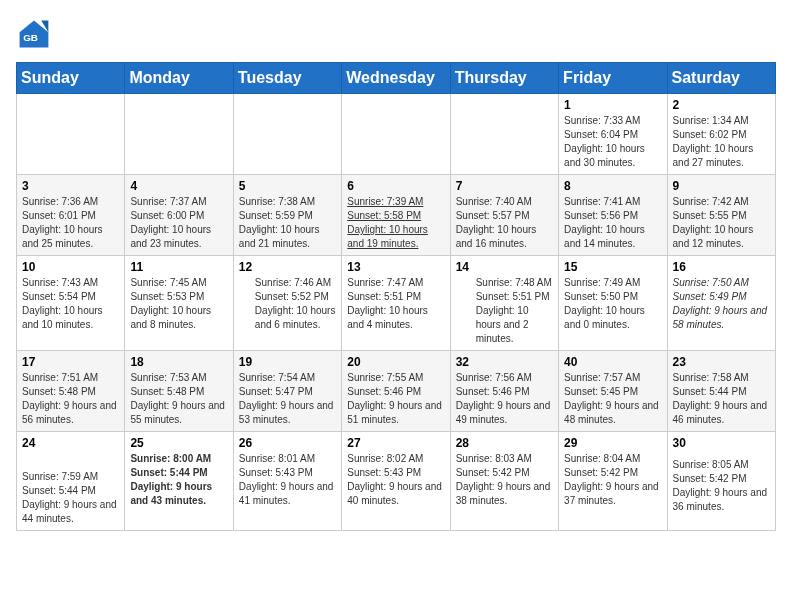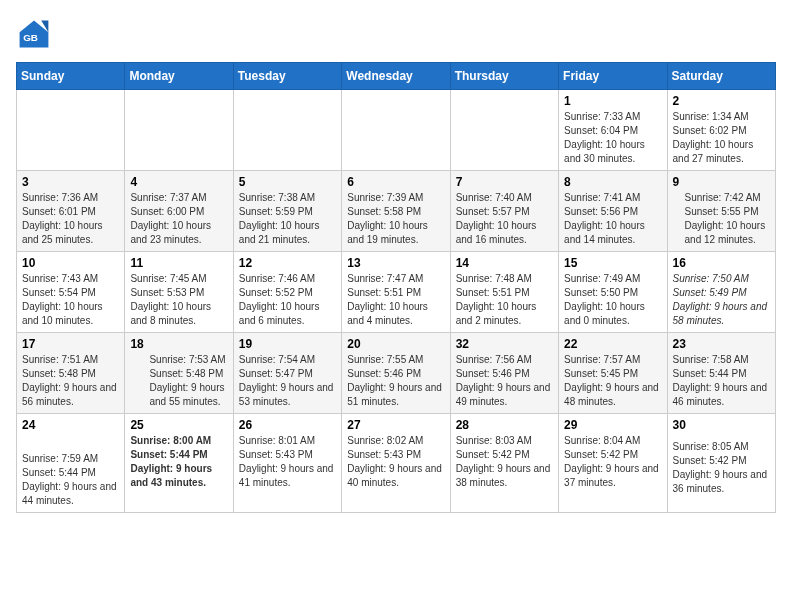--- a/index.html
+++ b/index.html
@@ -47,21 +47,21 @@
     .calendar-table {
       width: 100%;
       border-collapse: collapse;
       font-size: 10.5px;
     }
     .calendar-table th {
       background: #2171c7;
       color: #fff;
       padding: 6px 4px;
       text-align: left;
-      font-size: 12px;
+      font-size: 16px;
       font-weight: bold;
       border: 1px solid #1a5faa;
     }
     .calendar-table td {
       border: 1px solid #ccc;
       vertical-align: top;
       padding: 4px 5px;
       width: 108px;
       min-height: 70px;
       background: #fff;
@@ -150,71 +150,71 @@
 Daylight: 10 hours and 23 minutes.</div>
         </td>
         <td>
           <div class="day-number">5</div>
           <div class="day-info" style="white-space: pre-line;">Sunrise: 7:38 AM
 Sunset: 5:59 PM
 Daylight: 10 hours and 21 minutes.</div>
         </td>
         <td>
           <div class="day-number">6</div>
-          <div class="day-info" style="white-space: pre-line;">Sunrise: 7:39 AM
+          <div class="day-info" style="white-space: pre-line; text-decoration: underline;">Sunrise: 7:39 AM
 Sunset: 5:58 PM
 Daylight: 10 hours and 19 minutes.</div>
         </td>
         <td>
           <div class="day-number">7</div>
           <div class="day-info" style="white-space: pre-line;">Sunrise: 7:40 AM
 Sunset: 5:57 PM
 Daylight: 10 hours and 16 minutes.</div>
         </td>
         <td>
           <div class="day-number">8</div>
           <div class="day-info" style="white-space: pre-line;">Sunrise: 7:41 AM
 Sunset: 5:56 PM
 Daylight: 10 hours and 14 minutes.</div>
         </td>
         <td>
           <div class="day-number">9</div>
-          <div class="day-info" style="white-space: pre-line; margin-left: 12px;">Sunrise: 7:42 AM
+          <div class="day-info" style="white-space: pre-line;">Sunrise: 7:42 AM
 Sunset: 5:55 PM
 Daylight: 10 hours and 12 minutes.</div>
         </td>
       </tr>
       <tr>
         <td>
           <div class="day-number">10</div>
           <div class="day-info" style="white-space: pre-line;">Sunrise: 7:43 AM
 Sunset: 5:54 PM
 Daylight: 10 hours and 10 minutes.</div>
         </td>
         <td>
           <div class="day-number">11</div>
           <div class="day-info" style="white-space: pre-line;">Sunrise: 7:45 AM
 Sunset: 5:53 PM
 Daylight: 10 hours and 8 minutes.</div>
         </td>
         <td>
           <div class="day-number">12</div>
-          <div class="day-info" style="white-space: pre-line;">Sunrise: 7:46 AM
+          <div class="day-info" style="white-space: pre-line; margin-left: 16px;">Sunrise: 7:46 AM
 Sunset: 5:52 PM
 Daylight: 10 hours and 6 minutes.</div>
         </td>
         <td>
           <div class="day-number">13</div>
           <div class="day-info" style="white-space: pre-line;">Sunrise: 7:47 AM
 Sunset: 5:51 PM
 Daylight: 10 hours and 4 minutes.</div>
         </td>
         <td>
           <div class="day-number">14</div>
-          <div class="day-info" style="white-space: pre-line;">Sunrise: 7:48 AM
+          <div class="day-info" style="white-space: pre-line; margin-left: 20px;">Sunrise: 7:48 AM
 Sunset: 5:51 PM
 Daylight: 10 hours and 2 minutes.</div>
         </td>
         <td>
           <div class="day-number">15</div>
           <div class="day-info" style="white-space: pre-line;">Sunrise: 7:49 AM
 Sunset: 5:50 PM
 Daylight: 10 hours and 0 minutes.</div>
         </td>
         <td>
@@ -226,21 +226,21 @@
       </tr>
       <tr>
         <td>
           <div class="day-number">17</div>
           <div class="day-info" style="white-space: pre-line;">Sunrise: 7:51 AM
 Sunset: 5:48 PM
 Daylight: 9 hours and 56 minutes.</div>
         </td>
         <td>
           <div class="day-number">18</div>
-          <div class="day-info" style="white-space: pre-line; margin-left: 19px;">Sunrise: 7:53 AM
+          <div class="day-info" style="white-space: pre-line;">Sunrise: 7:53 AM
 Sunset: 5:48 PM
 Daylight: 9 hours and 55 minutes.</div>
         </td>
         <td>
           <div class="day-number">19</div>
           <div class="day-info" style="white-space: pre-line;">Sunrise: 7:54 AM
 Sunset: 5:47 PM
 Daylight: 9 hours and 53 minutes.</div>
         </td>
         <td>
@@ -249,21 +249,21 @@
 Sunset: 5:46 PM
 Daylight: 9 hours and 51 minutes.</div>
         </td>
         <td>
           <div class="day-number">32</div>
           <div class="day-info" style="white-space: pre-line;">Sunrise: 7:56 AM
 Sunset: 5:46 PM
 Daylight: 9 hours and 49 minutes.</div>
         </td>
         <td>
-          <div class="day-number">22</div>
+          <div class="day-number">40</div>
           <div class="day-info" style="white-space: pre-line;">Sunrise: 7:57 AM
 Sunset: 5:45 PM
 Daylight: 9 hours and 48 minutes.</div>
         </td>
         <td>
           <div class="day-number">23</div>
           <div class="day-info" style="white-space: pre-line;">Sunrise: 7:58 AM
 Sunset: 5:44 PM
 Daylight: 9 hours and 46 minutes.</div>
         </td>

